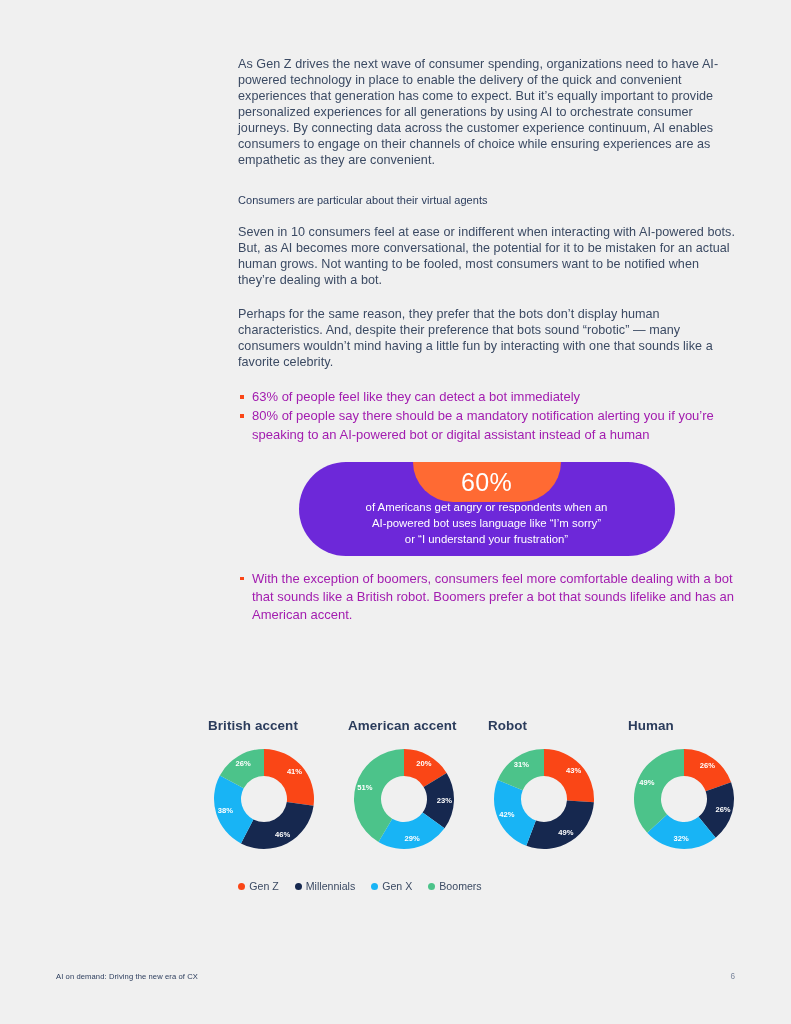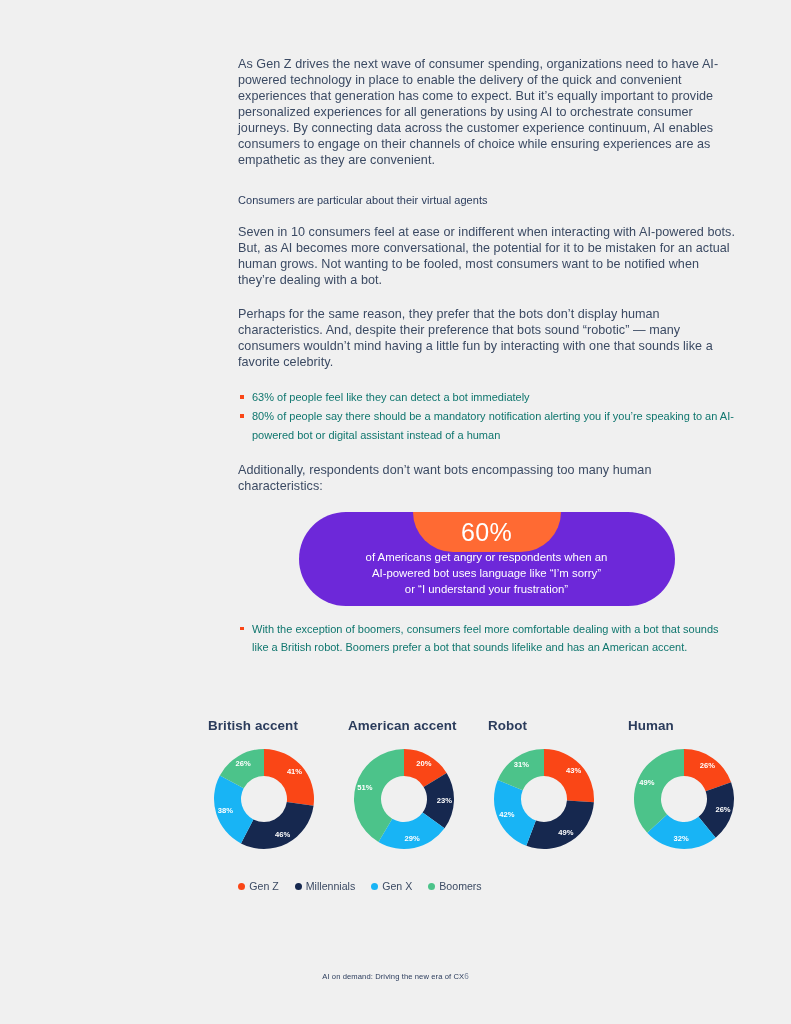--- a/index.html
+++ b/index.html
@@ -46,23 +46,23 @@
   }
 
   ul.bullets {
     list-style: none;
     margin: 0 0 18px 0;
     padding: 0;
   }
   ul.bullets li {
     position: relative;
     padding-left: 14px;
-    font-size: 11px;
+    font-size: 13px;
     line-height: 18.3px;
-    color: #0f766e;
+    color: #a21caf;
     margin-bottom: 1px;
   }
   ul.bullets li::before {
     content: "";
     position: absolute;
     left: 2px;
     top: 7px;
     width: 3.5px;
     height: 3.5px;
     background: #fa4616;
@@ -173,21 +173,21 @@
     border-radius: 50%;
     display: inline-block;
   }
 
   .footer {
     position: absolute;
     left: 56px;
     right: 56px;
     top: 972px;
     display: flex;
-    justify-content: center;
+    justify-content: space-between;
     align-items: baseline;
   }
   .footer-text {
     font-size: 7.6px;
     color: #2b3c5c;
     letter-spacing: 0.1px;
   }
   .footer-page {
     font-size: 8.2px;
     color: #7a869c;
@@ -206,21 +206,20 @@
 
     <p class="body-text">Seven in 10 consumers feel at ease or indifferent when interacting with AI-powered bots. But, as AI becomes more conversational, the potential for it to be mistaken for an actual human grows. Not wanting to be fooled, most consumers want to be notified when they’re dealing with a bot.</p>
 
     <p class="body-text">Perhaps for the same reason, they prefer that the bots don’t display human characteristics. And, despite their preference that bots sound “robotic” — many consumers wouldn’t mind having a little fun by interacting with one that sounds like a favorite celebrity.</p>
 
     <ul class="bullets">
       <li>63% of people feel like they can detect a bot immediately</li>
       <li>80% of people say there should be a mandatory notification alerting you if you’re speaking to an AI-powered bot or digital assistant instead of a human</li>
     </ul>
 
-    <p class="body-text">Additionally, respondents don’t want bots encompassing too many human characteristics:</p>
 
     <div class="callout-wrap">
       <div class="callout">
         <div class="inner-pill"></div>
         <div class="big-stat">60%</div>
         <div class="stat-lines">
           <div>of Americans get angry or respondents when an</div>
           <div>AI-powered bot uses language like “I’m sorry”</div>
           <div>or “I understand your frustration”</div>
         </div>

